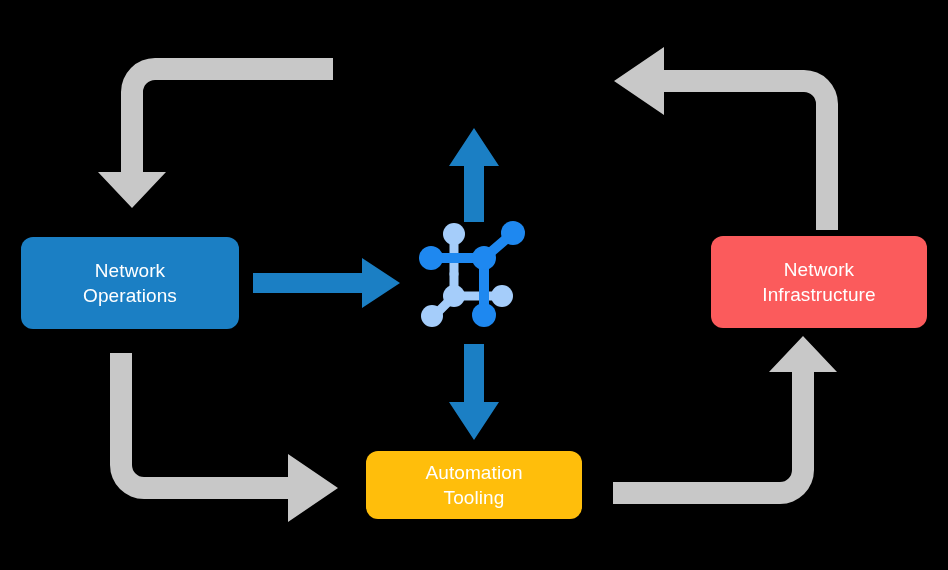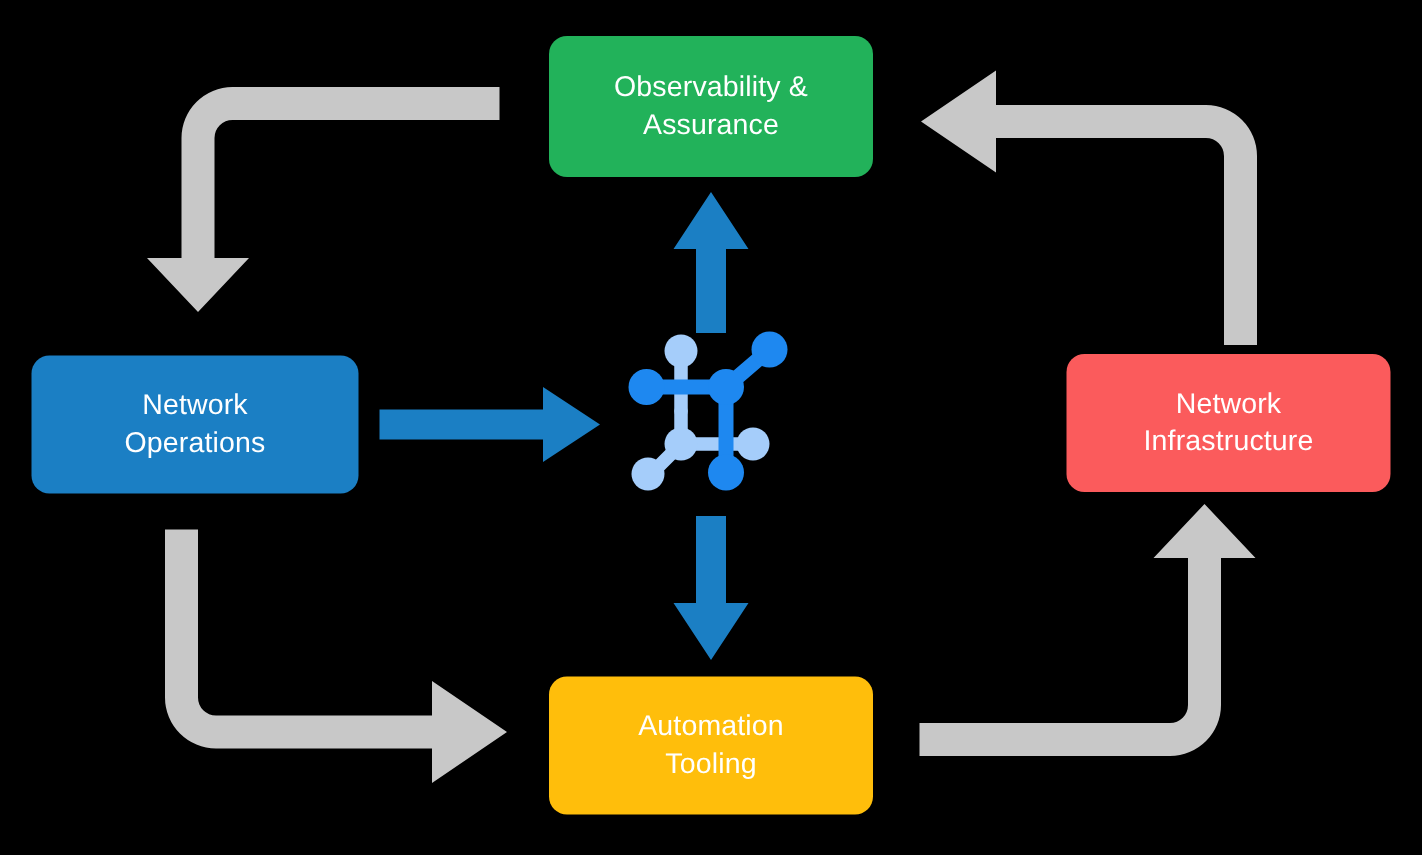--- a/index.html
+++ b/index.html
@@ -59,21 +59,21 @@
   #box-infrastructure {
     left: 711px;
     top: 236px;
     width: 216px;
     height: 92px;
   }
   #box-automation {
     left: 366px;
     top: 451px;
     width: 216px;
-    height: 92px;
+    height: 68px;
   }
   #center-icon {
     position: absolute;
     left: 418px;
     top: 218px;
     width: 112px;
     height: 112px;
   }
 </style>
 </head>
@@ -135,24 +135,20 @@
     </g>
 
     <g fill="#1E88F0">
       <circle cx="13" cy="40" r="12"></circle>
       <circle cx="66" cy="40" r="12"></circle>
       <circle cx="95" cy="15" r="12"></circle>
       <circle cx="66" cy="97" r="12"></circle>
     </g>
   </svg>
 
-  <div class="node-box" id="box-observability" style="background:#22B25A;">
-    <span>Observability &amp;
-Assurance</span>
-  </div>
 
   <div class="node-box" id="box-operations" style="background:#1B7FC4;">
     <span>Network
 Operations</span>
   </div>
 
   <div class="node-box" id="box-infrastructure" style="background:#FB5B5C;">
     <span>Network
 Infrastructure</span>
   </div>

